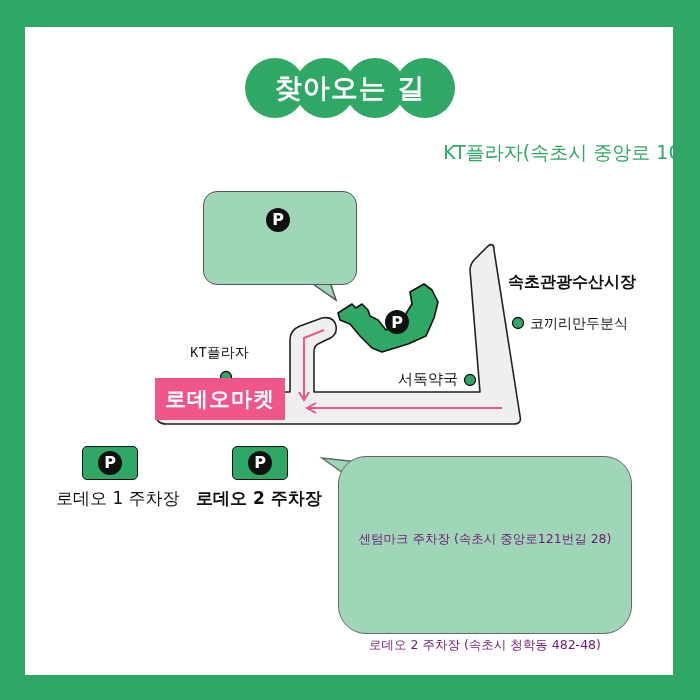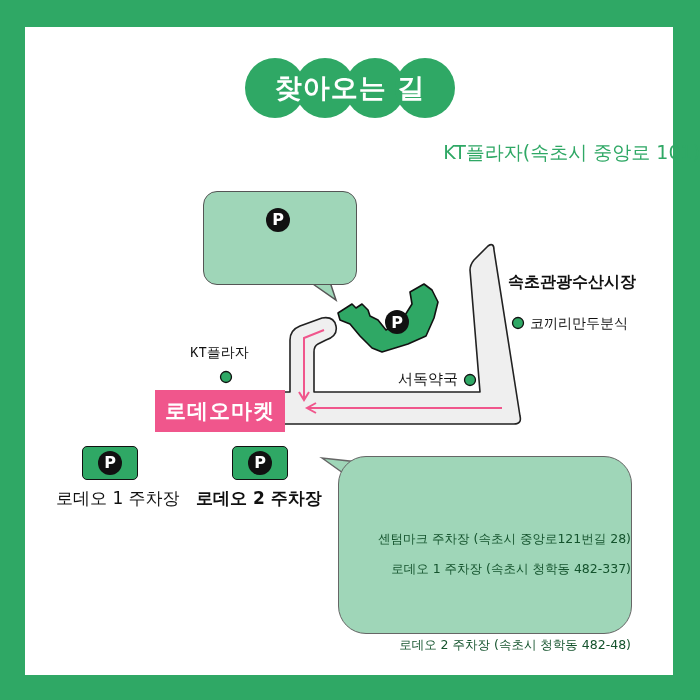--- a/index.html
+++ b/index.html
@@ -43,35 +43,35 @@
     .p-icon {
       width: 24px; height: 24px; border-radius: 50%; background: #111;
       color: #fff; font-weight: bold; font-size: 16px; line-height: 24px; text-align: center;
     }
     .p-badge {
       position: absolute; width: 54px; height: 32px; background: #2fa865;
       border: 1.5px solid #111; border-radius: 5px;
       display: flex; align-items: center; justify-content: center;
     }
     .rodeo-sign {
-      position: absolute; left: 155px; top: 390px; width: 130px; height: 42px;
+      position: absolute; left: 155px; top: 378px; width: 130px; height: 42px;
       background: #f0568c; color: #fff; font-weight: bold; font-size: 21px;
       display: flex; align-items: center; justify-content: center; letter-spacing: 1px;
     }
     .bubble-bottom {
       position: absolute; left: 338px; top: 456px; width: 292px; height: 176px;
       background: #9fd6b8; border: 1.5px solid #666; border-radius: 28px;
     }
     .bb-title {
       position: absolute; left: 0; top: 24px; width: 292px; text-align: center;
       font-weight: bold; font-size: 19px; color: #111;
     }
     .bb-line {
-      position: absolute; left: 0; width: 292px; text-align: right;
-      font-size: 12.5px; color: #14532d;
+      position: absolute; left: 0; width: 292px; text-align: center;
+      font-size: 12.5px; color: #701a75;
     }
   </style>
 </head>
 <body>
 
 <div class="paper"></div>
 
 <div class="title-wrap">
   <div class="blob" style="left:0px"></div>
   <div class="blob" style="left:50px"></div>
@@ -142,15 +142,14 @@
 </div>
 <div class="label" style="left:48px;top:487px;font-weight:normal;font-size:17px;margin-left:8px;">로데오 1 주차장</div>
 
 <div class="p-badge" style="left:232px;top:446px;">
   <div class="p-icon">P</div>
 </div>
 <div class="label" style="left:196px;top:487px;font-weight:bold;font-size:17px;">로데오 2 주차장</div>
 
 <div class="bubble-bottom">
   <div class="bb-line" style="top:74px;">센텀마크 주차장 (속초시 중앙로121번길 28)</div>
-  <div class="bb-line" style="top:104px;">로데오 1 주차장 (속초시 청학동 482-337)</div>
   <div class="bb-line" style="top:132px;margin-top:48px;">로데오 2 주차장 (속초시 청학동 482-48)</div>
 </div>
 
 </body></html>

